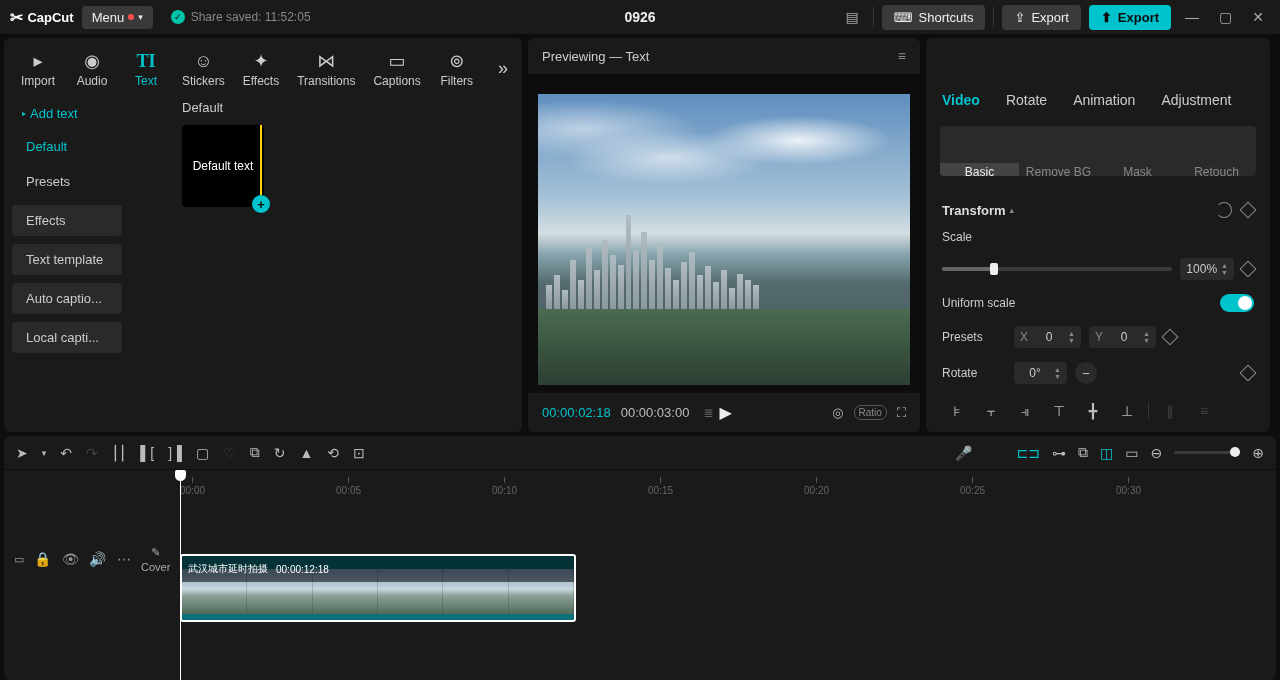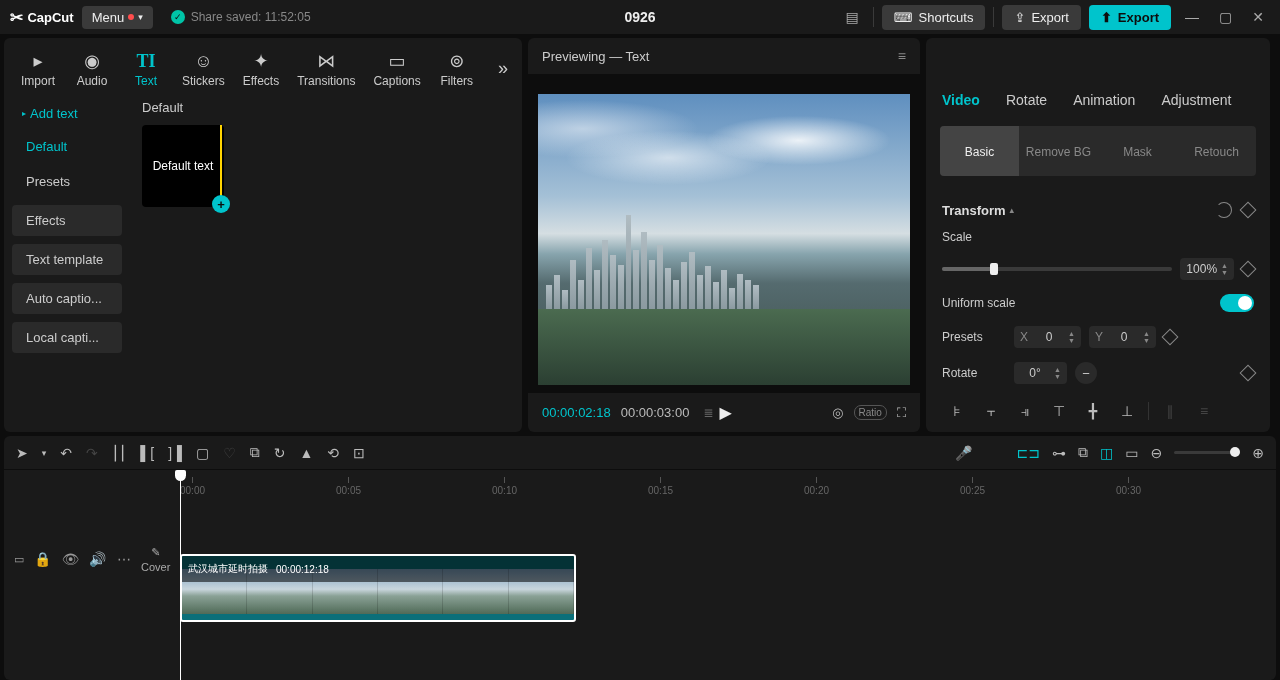--- a/index.html
+++ b/index.html
@@ -24,21 +24,21 @@
 .main { display: flex; height: calc(680px - 34px - 244px); padding: 4px; gap: 6px; }
 .panel { background: #1a1a1a; border-radius: 6px; display: flex; flex-direction: column; }
 
 
 .left-panel { width: 518px; }
 .tabrow { display: flex; padding: 8px 8px 0 8px; gap: 2px; align-items: flex-start; overflow: hidden; }
 .tab-item { display: flex; flex-direction: column; align-items: center; gap: 2px; padding: 4px 8px; color: #ccc; cursor: pointer; font-size: 12px; min-width: 52px; }
 .tab-item.active { color: #00c4cc; }
 .tab-icon { font-size: 18px; height: 22px; display: flex; align-items: center; justify-content: center; }
 .tab-more { color: #ccc; font-size: 18px; padding: 12px 6px 0; cursor: pointer; margin-left: auto; }
-.left-body { display: flex; flex: 1; overflow: hidden; }
+.left-body { display: flex; flex: 1; overflow: hidden; gap: 40px; }
 .left-sidebar { width: 126px; padding: 8px; display: flex; flex-direction: column; gap: 4px; }
 .side-btn { background: transparent; color: #00c4cc; padding: 6px 10px; border-radius: 4px; cursor: pointer; font-size: 13px; display: flex; align-items: center; gap: 2px; }
 .side-btn::before { content: "▸"; font-size: 8px; margin-right: 2px; }
 .side-item { padding: 8px 14px; color: #ccc; cursor: pointer; font-size: 13px; border-radius: 4px; }
 .side-item.active { color: #00c4cc; }
 .side-item.chip { background: #2a2a2a; color: #ccc; margin-top: 4px; white-space: nowrap; overflow: hidden; text-overflow: ellipsis; }
 .left-content { flex: 1; padding: 8px 12px; }
 .group-title { color: #ccc; font-size: 13px; margin-bottom: 10px; }
 .text-thumb { width: 82px; height: 82px; background: #000; border-radius: 4px; position: relative; display: flex; align-items: center; justify-content: center; color: #fff; font-size: 12px; cursor: pointer; }
 .text-thumb .vbar { position: absolute; right: 2px; top: 0; bottom: 0; width: 2px; background: #ffd400; }
@@ -60,21 +60,21 @@
 .play-ctrls { display: flex; gap: 6px; color: #bbb; align-items: center; margin-left: 4px; }
 .foot-right { margin-left: auto; display: flex; align-items: center; gap: 10px; color: #bbb; }
 .ratio-box { border: 1px solid #555; border-radius: 7px; font-size: 10px; padding: 1px 4px; color: #888; }
 
 
 .right-panel { width: 344px; }
 .prop-tabs { display: flex; padding: 10px 16px 0 16px; gap: 26px; }
 .prop-tab { color: #ccc; font-size: 14px; padding: 4px 0 8px; cursor: pointer; margin-top: 40px; }
 .prop-tab.active { color: #00c4cc; font-weight: 600; }
 .sub-tabs { display: flex; background: #2a2a2a; border-radius: 4px; margin: 10px 14px; overflow: hidden; font-size: 12px; }
-.sub-tab { flex: 1; padding: 19px 0; text-align: center; color: #888; cursor: pointer; }
+.sub-tab { flex: 1; padding: 2px 0; text-align: center; color: #888; cursor: pointer; margin-top: 37px; }
 .sub-tab.active { background: #444; color: #eee; }
 .section { padding: 8px 16px; }
 .sect-head { display: flex; align-items: center; color: #ddd; font-size: 13px; margin: 8px 0 12px; gap: 4px; }
 .diamond { width: 12px; height: 12px; border: 1.5px solid #888; transform: rotate(45deg); cursor: pointer; }
 .reset-icn { width: 16px; height: 16px; border: 1.5px solid #888; border-radius: 50%; border-left-color: transparent; position: relative; cursor: pointer; }
 .row { display: flex; align-items: center; gap: 8px; margin-bottom: 14px; color: #ccc; font-size: 12px; }
 .row-label { width: 64px; }
 .slider { flex: 1; height: 4px; background: #3a3a3a; border-radius: 2px; position: relative; }
 .slider-fill { position: absolute; left: 0; top: 0; bottom: 0; width: 22%; background: #666; border-radius: 2px; }
 .slider-thumb { position: absolute; left: 21%; top: -4px; width: 8px; height: 12px; background: #eee; border-radius: 2px; }

